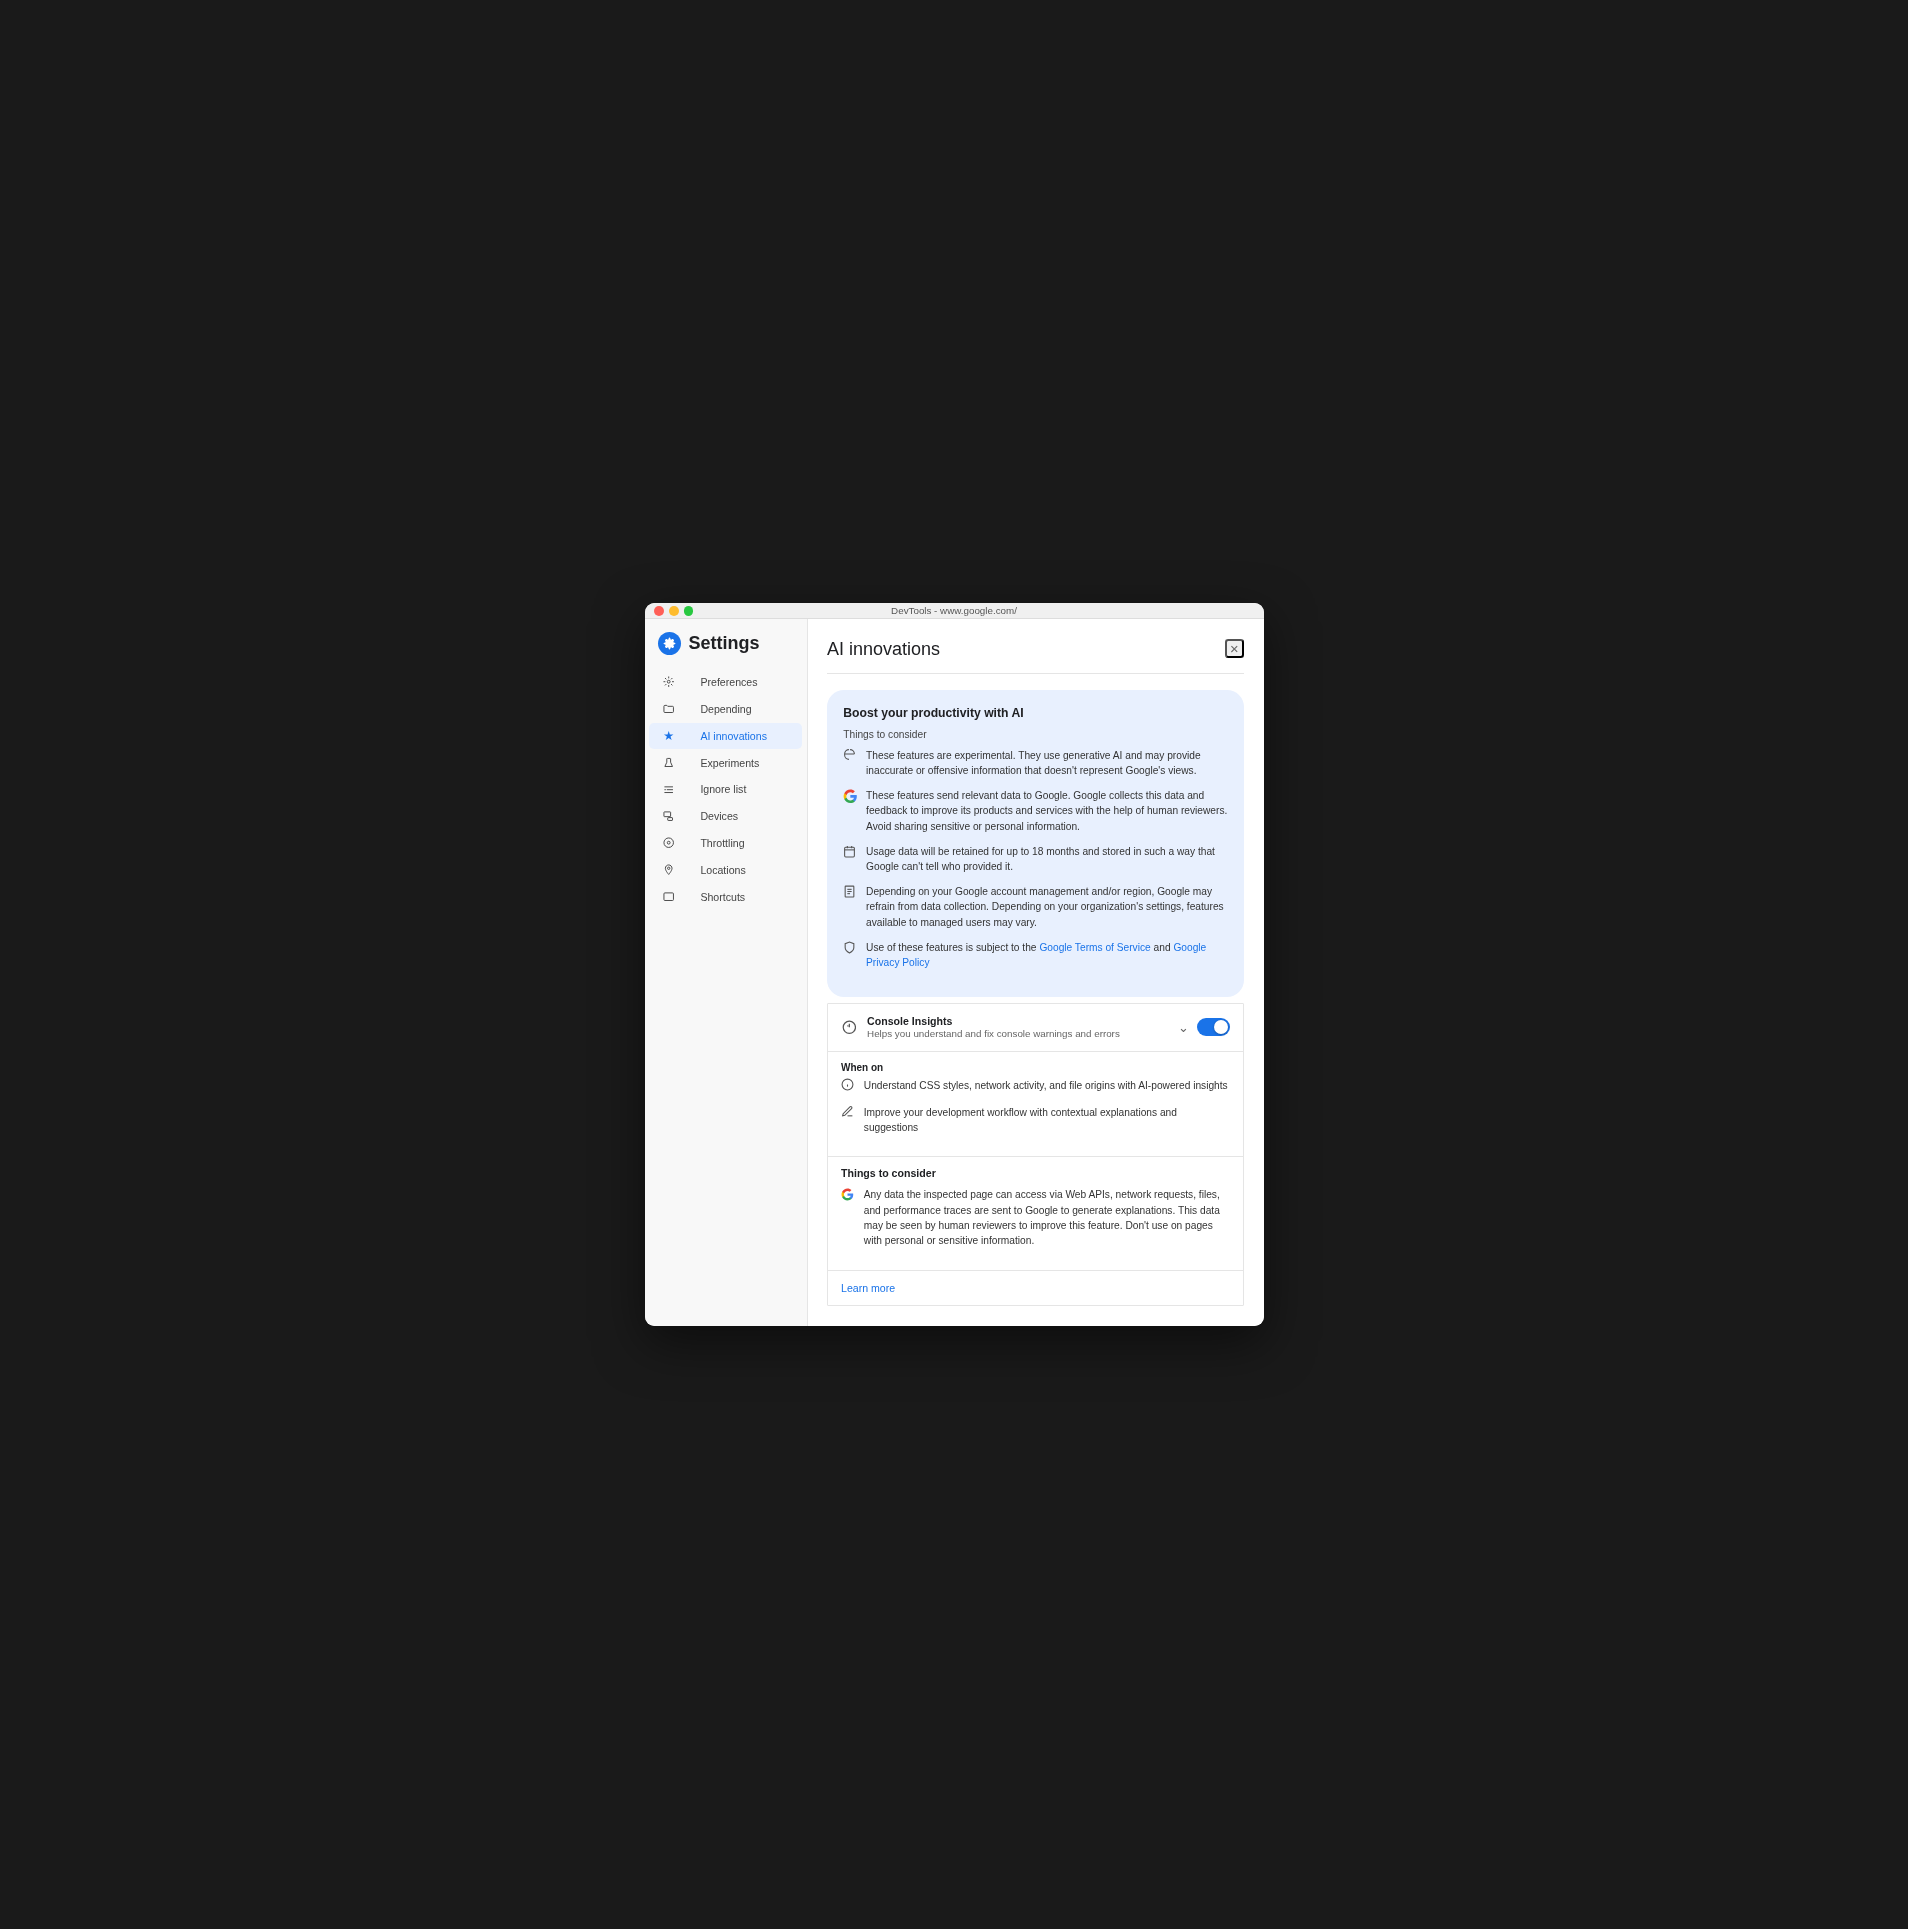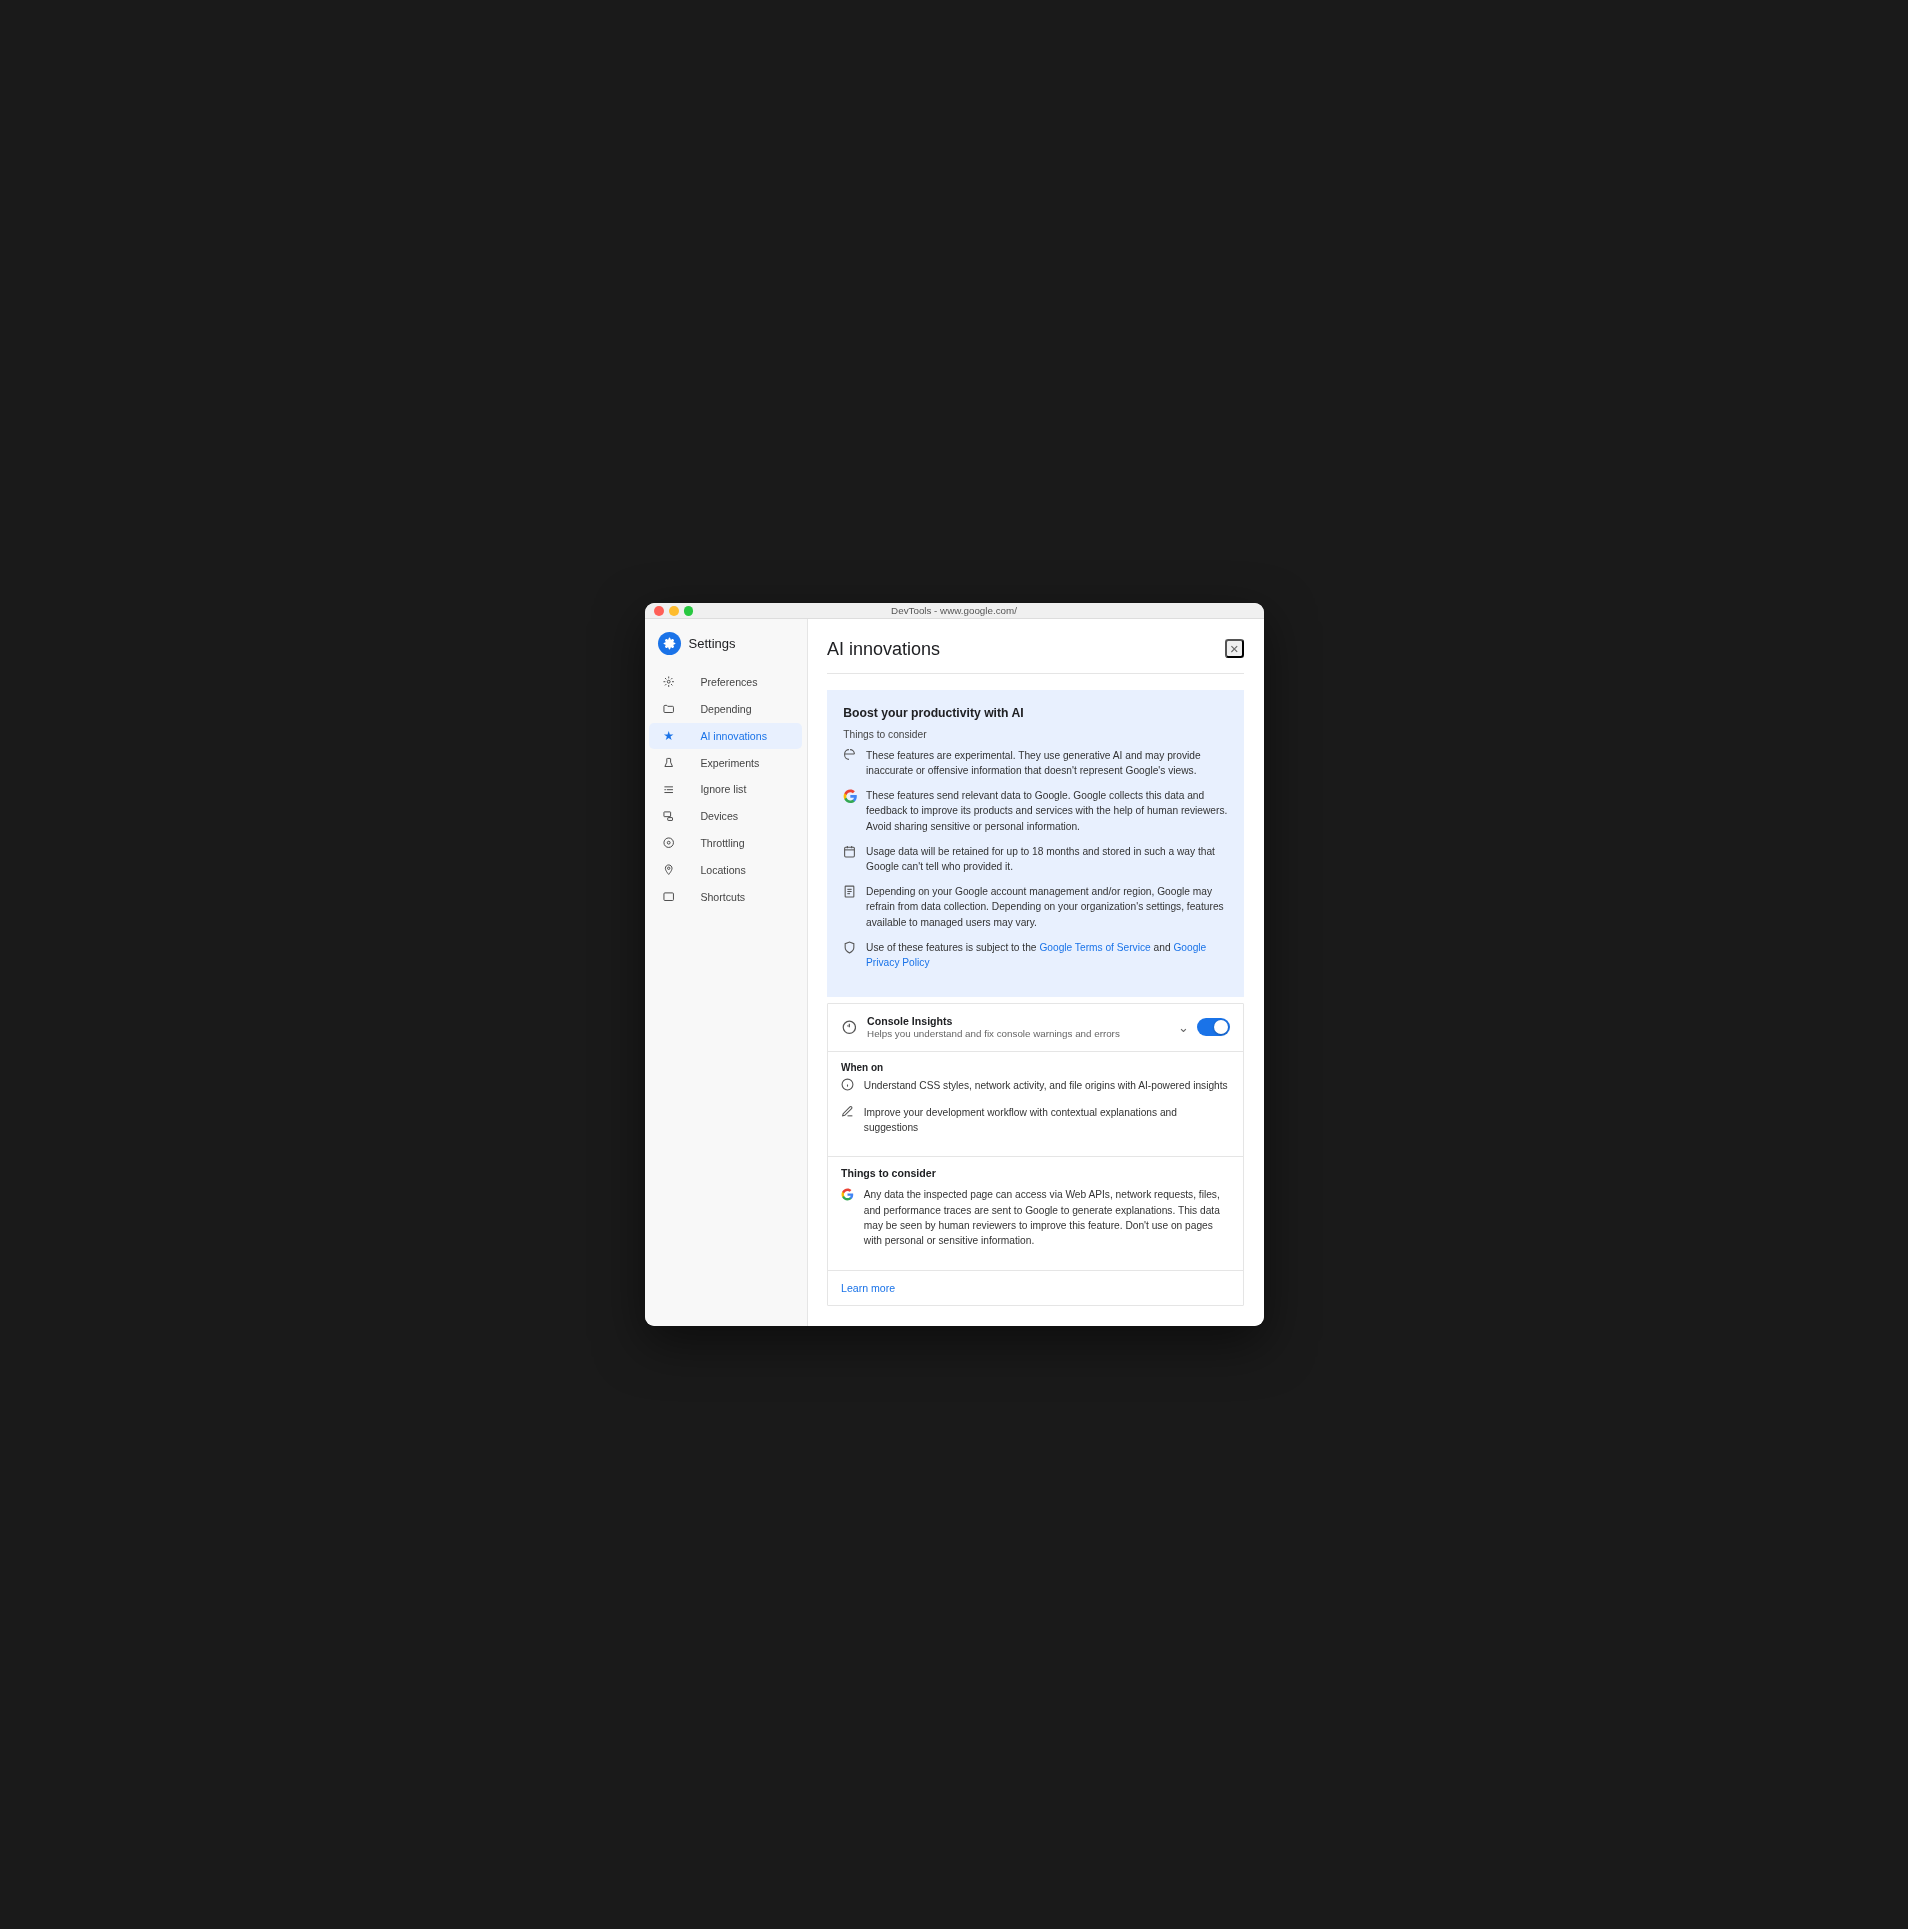--- a/index.html
+++ b/index.html
@@ -83,22 +83,22 @@
       border-radius: 50%;
       background: #1a73e8;
       display: flex;
       align-items: center;
       justify-content: center;
       color: white;
       font-size: 11.4px;
     }
 
     .sidebar-title {
-      font-size: 13px;
-      font-weight: 400;
+      font-size: 18px;
+      font-weight: 700;
       color: #202124;
     }
 
     .sidebar-nav {
       list-style: none;
     }
 
     .sidebar-item {
       display: flex;
       align-items: center;
@@ -162,21 +162,21 @@
       justify-content: center;
       cursor: pointer;
       color: #666;
       font-size: 14.7px;
       border-radius: 3.3px;
     }
 
     
     .info-box {
       background: #e8f0fe;
-      border-radius: 0;
+      border-radius: 17px;
       padding: 16.3px;
       margin-bottom: 6px;
     }
 
     .info-box-title {
       font-size: 12.2px;
       font-weight: 600;
       color: #202124;
       margin-bottom: 8.1px;
     }

